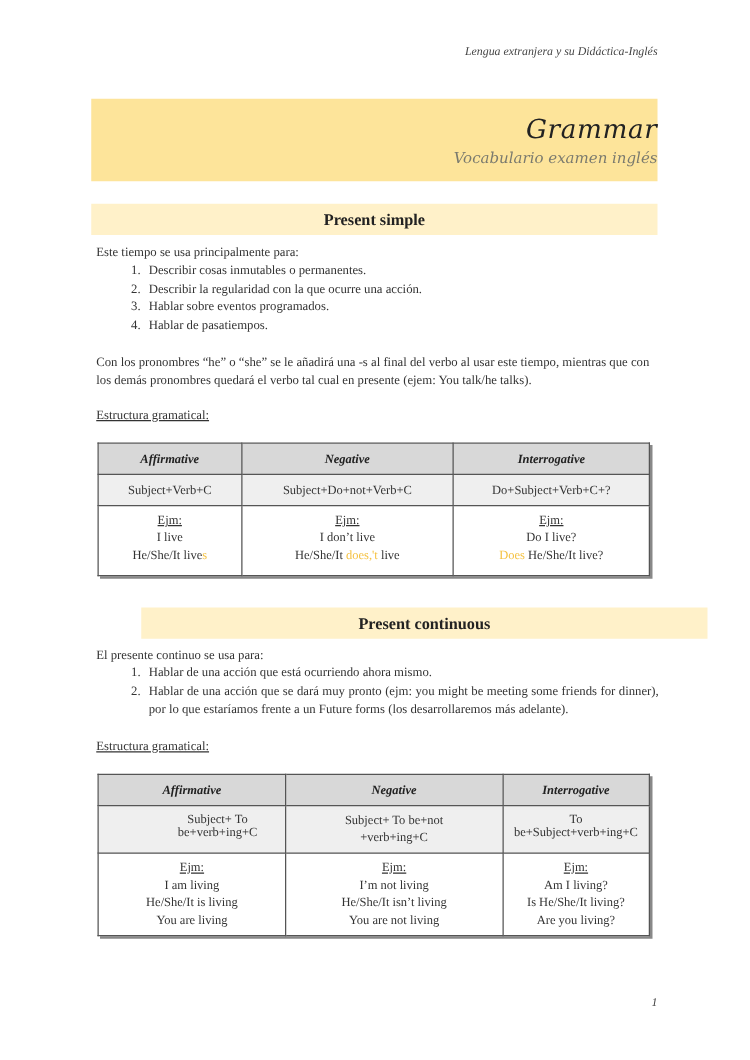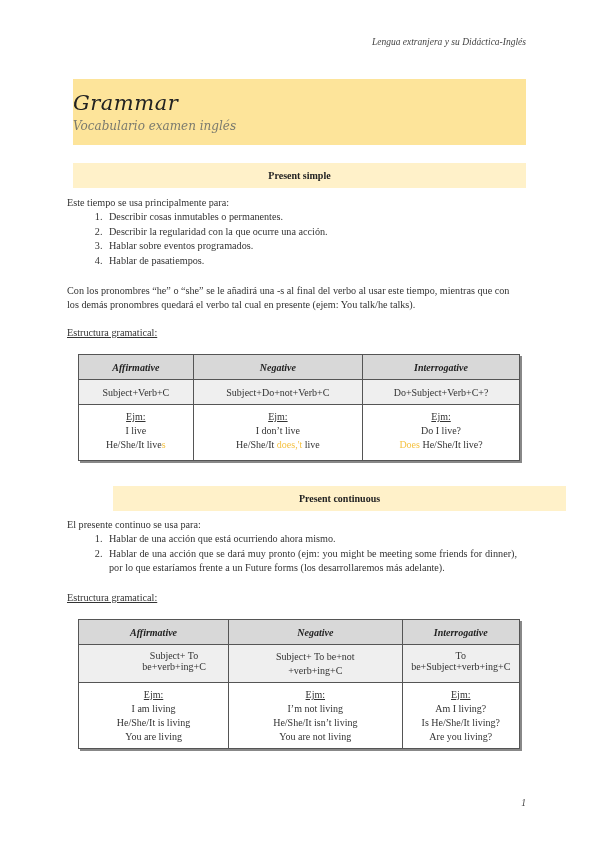--- a/index.html
+++ b/index.html
@@ -1,24 +1,24 @@
 <!DOCTYPE html>
 <html><head>
 <meta charset="utf-8">
 <style>
   html, body { margin:0; padding:0; background:#ffffff; }
   body { width:600px; height:848px; position:relative; overflow:hidden;
          font-family:"Liberation Serif", "DejaVu Serif", serif; color:#222; }
   .running-header { position:absolute; top:37px; right:74px; font-size:9.5px; font-style:italic; color:#444; }
-  .title-box { position:absolute; left:73px; top:79px; width:453px; height:66px; background:#fde49a; text-align:left; }
+  .title-box { position:absolute; left:73px; top:79px; width:453px; height:66px; background:#fde49a; text-align:right; }
   .title-box .t1 { font-family:"DejaVu Serif", serif; font-style:italic; font-size:21px; color:#222; margin-top:12px; letter-spacing:0.5px; }
   .title-box .t2 { font-family:"DejaVu Serif", serif; font-style:italic; font-size:12px; color:#7a7a6e; margin-top:4px; }
   .section-box { position:absolute; left:73px; width:453px; height:25px; background:#fff1c9; text-align:center;
-                 font-weight:bold; font-size:10px; line-height:25px; color:#222; }
-  .text { position:absolute; left:67px; width:450px; font-size:10.2px; line-height:14.4px; color:#333; }
+                 font-weight:bold; font-size:13px; line-height:25px; color:#222; }
+  .text { position:absolute; left:77px; width:450px; font-size:10.2px; line-height:14.4px; color:#333; }
   .text ol { margin:0; padding-left:38px; }
   .text ol li { padding-left:4px; }
   .u { text-decoration:underline; }
   .justify { text-align:justify; }
   table.gram { position:absolute; left:78px; width:442px; border-collapse:collapse; font-size:10px; color:#333; }
   table.gram td, table.gram th { border:1.2px solid #555; text-align:center; padding:0 4px; }
   table.gram th { background:#d8d8d8; font-style:italic; font-weight:bold; height:24px; font-size:10px; color:#222; }
   table.gram tr.struct td { background:#efefef; height:24px; vertical-align:middle; }
   table.gram tr.ex td { background:#fff; vertical-align:top; padding-top:5px; line-height:14px; }
   table.gram { box-shadow:2px 2px 0 #888; }

